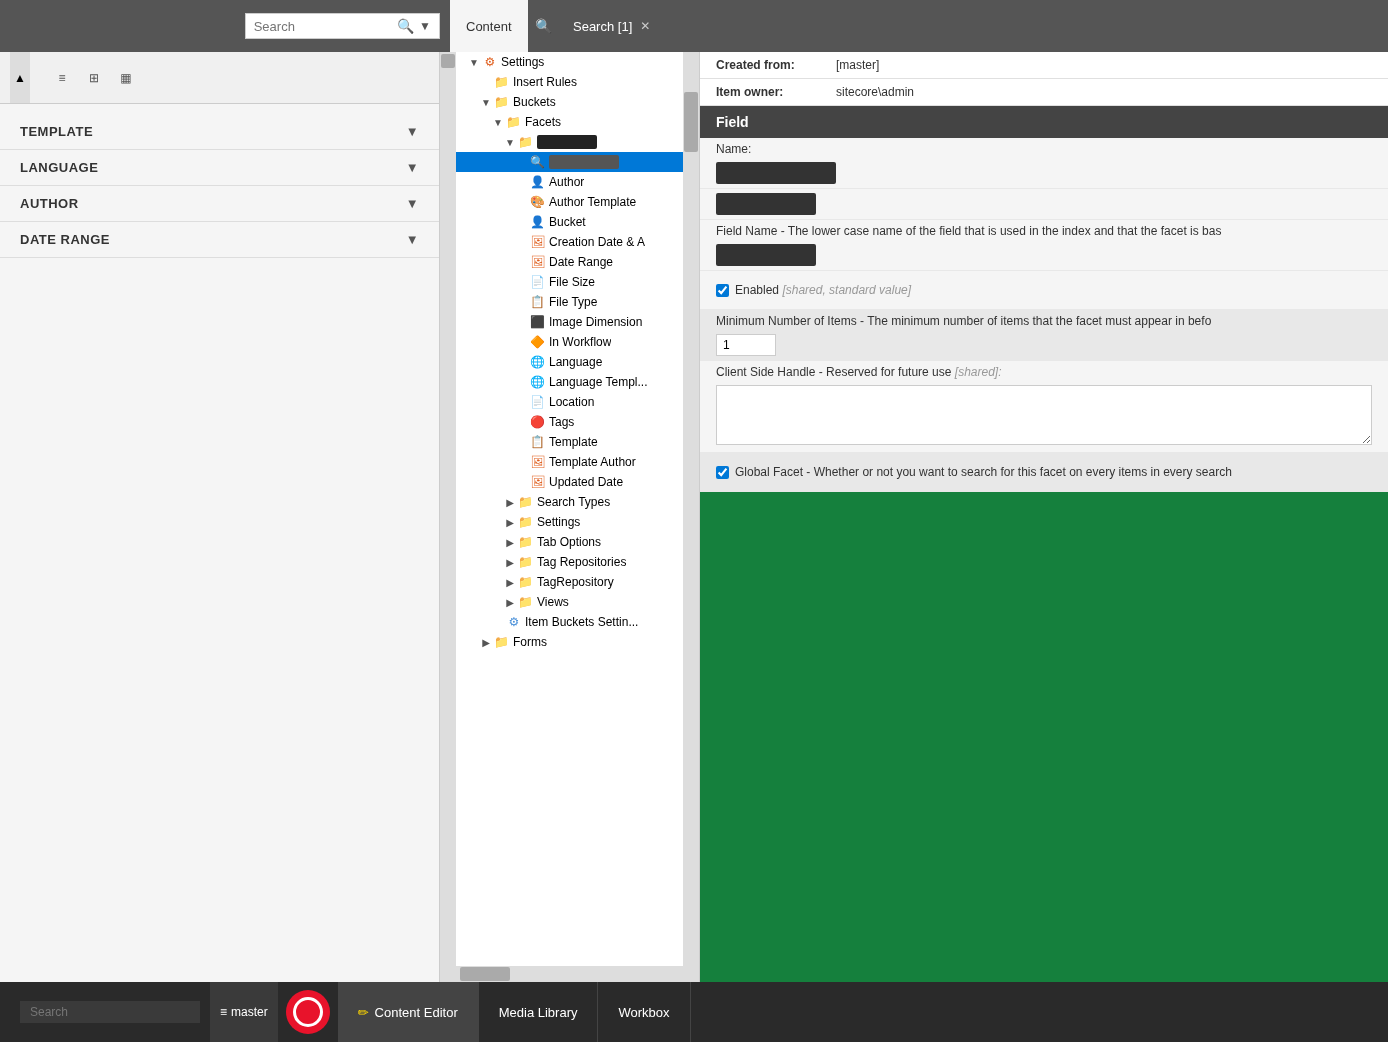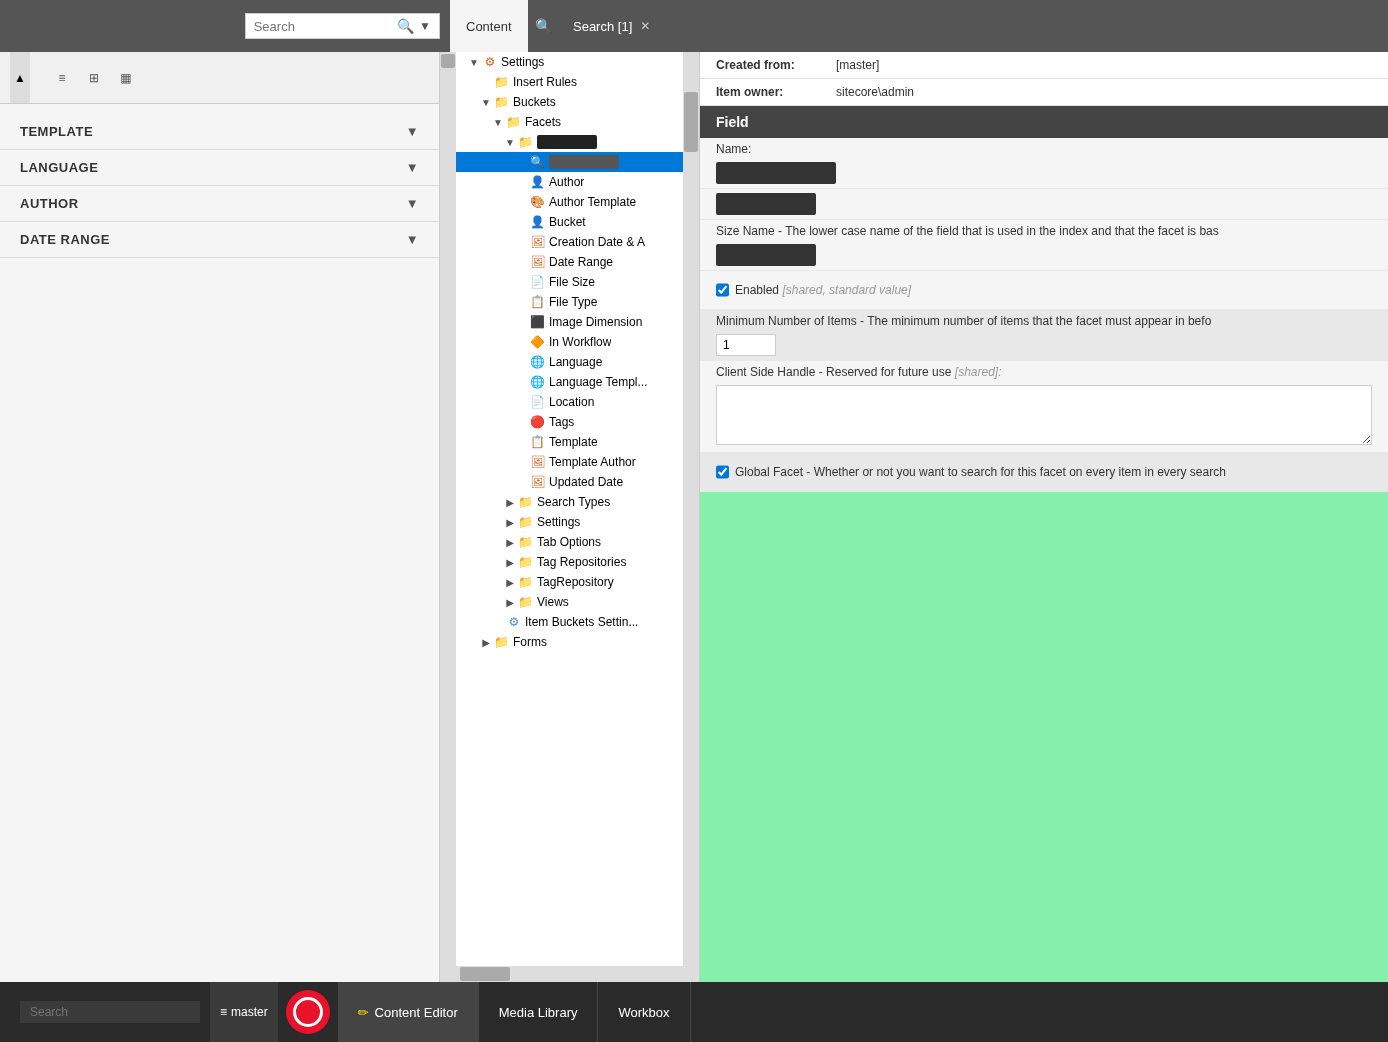--- a/index.html
+++ b/index.html
@@ -31,36 +31,36 @@
     .tree-toggle { width: 12px; height: 12px; display: inline-flex; align-items: center; justify-content: center; font-size: 10px; color: #555; margin-right: 2px; flex-shrink: 0; }
     .tree-icon { width: 16px; height: 16px; margin-right: 3px; flex-shrink: 0; display: inline-flex; align-items: center; justify-content: center; font-size: 12px; }
     .tree-label { font-size: 12px; overflow: hidden; text-overflow: ellipsis; }
     .indent-1 { padding-left: 12px; }
     .indent-2 { padding-left: 24px; }
     .indent-3 { padding-left: 36px; }
     .indent-4 { padding-left: 48px; }
     .indent-5 { padding-left: 60px; }
 
     
-    .right-panel { flex: 1; background: #86efac; overflow-y: auto; display: flex; flex-direction: column; }
+    .right-panel { flex: 1; background: #15803d; overflow-y: auto; display: flex; flex-direction: column; }
     .right-tab { padding: 8px 16px; cursor: pointer; font-size: 13px; display: flex; align-items: center; color: white; }
     .right-tab.active { background: #f5f5f5; color: #333; }
     .right-tab .tab-close { margin-left: 6px; cursor: pointer; font-size: 12px; color: #888; }
     .meta-row { display: flex; padding: 6px 16px; border-bottom: 1px solid #e0e0e0; background: white; }
     .meta-label { font-weight: bold; color: #333; width: 120px; flex-shrink: 0; }
     .meta-value { color: #333; }
 
     .section-header { background: #444; color: white; padding: 8px 16px; font-size: 14px; font-weight: bold; margin: 0; }
 
     .field-row { padding: 4px 16px; background: #f5f5f5; border-bottom: 1px solid #e8e8e8; }
     .field-label { color: #333; margin-bottom: 6px; font-size: 12px; }
     .field-label .shared { color: #999; font-style: italic; }
     .field-textarea { background: white; border: 1px solid #ccc; padding: 4px 8px; width: 100%; height: 60px; font-size: 12px; resize: vertical; }
 
-    .checkbox-row { display: flex; gap: 6px; padding: 8px 0; }
+    .checkbox-row { display: flex; align-items: center; gap: 6px; padding: 8px 0; }
     .checkbox-label { color: #333; }
     .checkbox-label .shared { color: #999; font-style: italic; }
     .number-input { background: white; border: 1px solid #ccc; padding: 3px 6px; width: 60px; font-size: 12px; }
 
     
     .taskbar { height: 60px; background: #2a2a2a; display: flex; align-items: center; flex-shrink: 0; }
     .taskbar-tabs { display: flex; height: 100%; }
     .taskbar-tab { padding: 0 20px; display: flex; align-items: center; cursor: pointer; font-size: 13px; color: white; border-right: 1px solid #444; }
     .taskbar-tab.active { background: #444; }
     .taskbar-search { background: #3a3a3a; border: none; color: #aaa; padding: 4px 10px; width: 180px; font-size: 12px; margin-left: 10px; }
@@ -357,21 +357,21 @@
         <div class="field-label">Name:</div>
         <div style="background:#333; width:120px; height:22px; border-radius:2px;"></div>
       </div>
 
       <div class="field-row">
         <div style="background:#333; width:100px; height:22px; border-radius:2px;"></div>
       </div>
 
 
       <div class="field-row">
-        <div class="field-label">Size Name - The lower case name of the field that is used in the index and that the facet is bas</div>
+        <div class="field-label">Field Name - The lower case name of the field that is used in the index and that the facet is bas</div>
         <div style="background:#333; width:100px; height:22px; border-radius:2px;"></div>
       </div>
 
       <div class="field-row">
         <div class="checkbox-row">
           <input type="checkbox" checked="" style="accent-color: rgb(0, 120, 215);">
           <span class="checkbox-label">Enabled <span class="shared">[shared, standard value]</span></span>
         </div>
       </div>
 
@@ -381,21 +381,21 @@
       </div>
 
       <div class="field-row">
         <div class="field-label">Client Side Handle - Reserved for future use <span class="shared">[shared]:</span></div>
         <textarea class="field-textarea" style="height: 60px;"></textarea>
       </div>
 
       <div class="field-row" style="background:#e8e8e8;">
         <div class="checkbox-row">
           <input type="checkbox" checked="" style="accent-color: rgb(0, 120, 215);">
-          <span class="checkbox-label">Global Facet - Whether or not you want to search for this facet on every item in every search</span>
+          <span class="checkbox-label">Global Facet - Whether or not you want to search for this facet on every items in every search</span>
         </div>
       </div>
 
     </div>
   </div>
 
   <div class="taskbar">
     <div style="display:flex;align-items:center;padding:0 10px;">
       <input type="text" class="taskbar-search" placeholder="Search" style="">
     </div>

